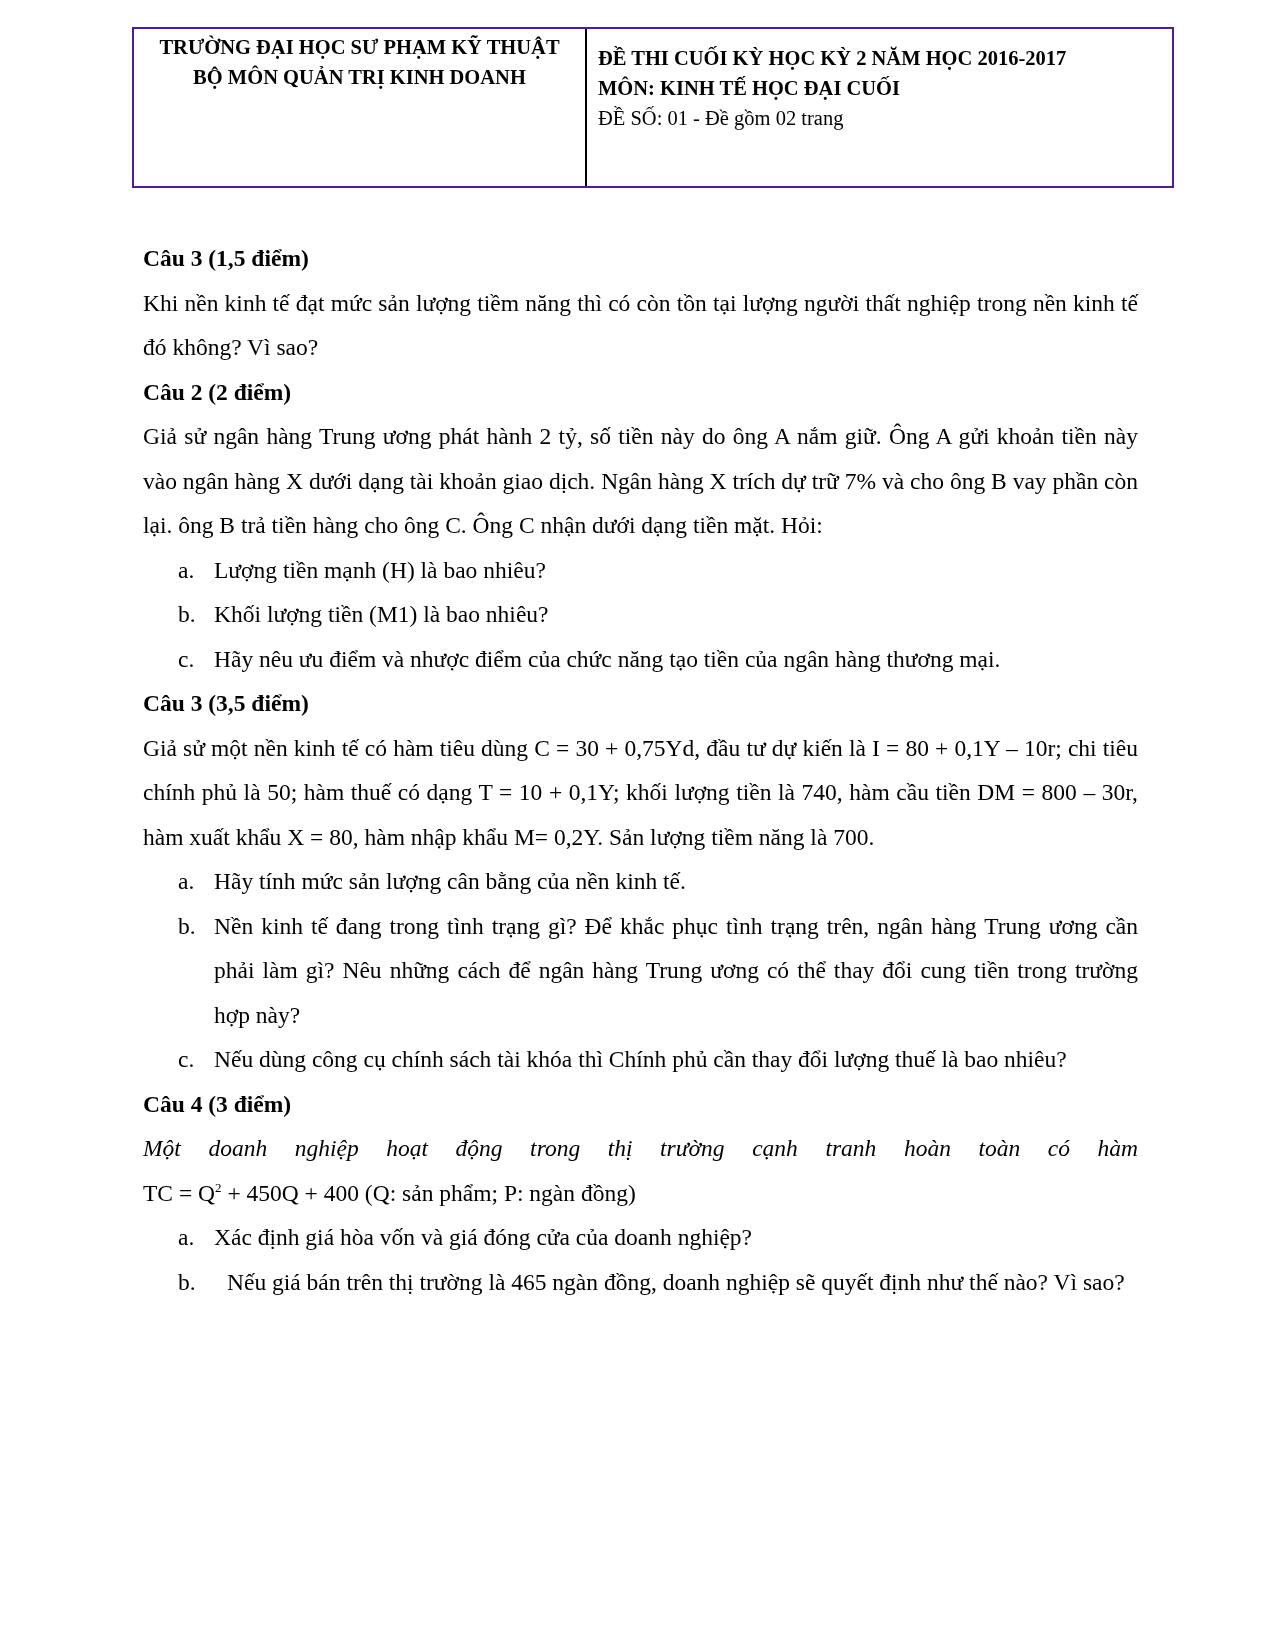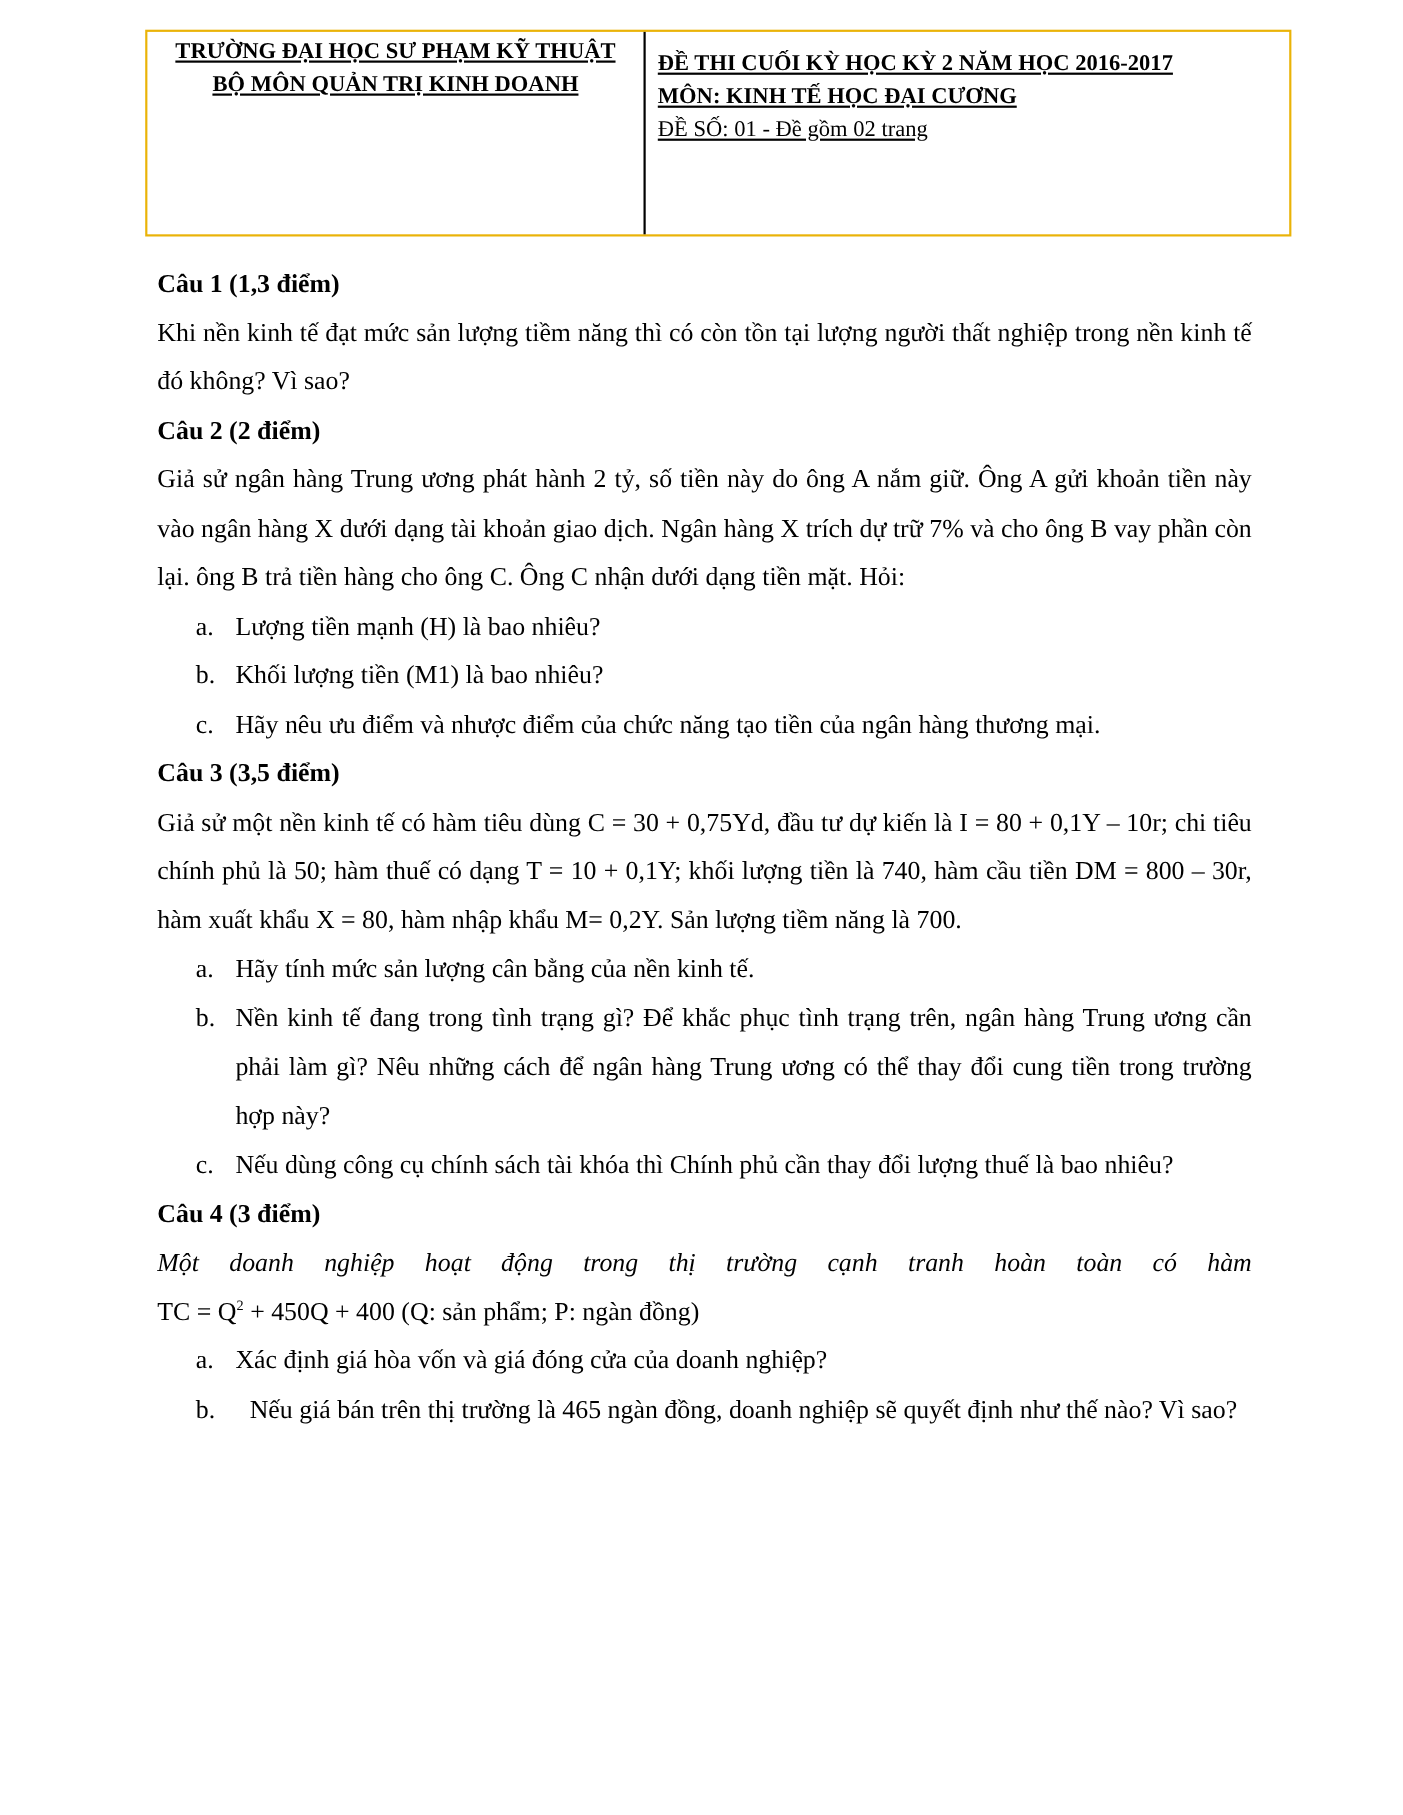--- a/index.html
+++ b/index.html
@@ -1,19 +1,19 @@
 <!DOCTYPE html>
 <html><head>
 <meta charset="utf-8">
 <style>
   html, body { margin: 0; padding: 0; background: #ffffff; }
   body { width: 1275px; height: 1650px; position: relative; overflow: hidden;
          font-family: "Liberation Serif", "DejaVu Serif", serif; color: #000; }
-  .header-table { position: absolute; left: 132px; top: 27px; width: 1042px; height: 188px;
-                  border: 2px solid #eab308; box-sizing: border-box; display: flex; text-decoration: underline; }
+  .header-table { position: absolute; left: 132px; top: 27px; width: 1042px; height: 161px;
+                  border: 2px solid #4c1d95; box-sizing: border-box; display: flex; }
   .hcell-left { width: 453px; border-right: 2px solid #000; box-sizing: border-box;
                 text-align: center; font-weight: bold; font-size: 20.5px; padding-top: 3px; }
   .hcell-left div { line-height: 30px; white-space: nowrap; }
   .hcell-right { flex: 1; padding-left: 11px; padding-top: 14px; font-size: 20.5px; }
   .hcell-right div { line-height: 30px; white-space: nowrap; }
   .b { font-weight: bold; }
   .i { font-style: italic; }
   .body { position: absolute; left: 143px; top: 236px; width: 995px; font-size: 23.5px; }
   .q-title { font-weight: bold; line-height: 44.5px; height: 44.5px; }
   .para { line-height: 44.5px; text-align: justify; }
@@ -26,29 +26,29 @@
 </head>
 <body>
 
 <div class="header-table">
   <div class="hcell-left">
     <div>TRƯỜNG ĐẠI HỌC SƯ PHẠM KỸ THUẬT</div>
     <div>BỘ MÔN QUẢN TRỊ KINH DOANH</div>
   </div>
   <div class="hcell-right">
     <div class="b">ĐỀ THI CUỐI KỲ HỌC KỲ 2 NĂM HỌC 2016-2017</div>
-    <div class="b">MÔN: KINH TẾ HỌC ĐẠI CƯƠNG</div>
+    <div class="b">MÔN: KINH TẾ HỌC ĐẠI CUỐI</div>
     <div>ĐỀ SỐ: 01 - Đề gồm 02 trang</div>
   </div>
 </div>
 
 <div class="body">
 
   <div>
-    <div class="q-title">Câu 1 (1,3 điểm)</div>
+    <div class="q-title">Câu 3 (1,5 điểm)</div>
     <div class="para">Khi nền kinh tế đạt mức sản lượng tiềm năng thì có còn tồn tại lượng người thất nghiệp trong nền kinh tế đó không? Vì sao?</div>
   </div>
 
   <div>
     <div class="q-title">Câu 2 (2 điểm)</div>
     <div class="para">Giả sử ngân hàng Trung ương phát hành 2 tỷ, số tiền này do ông A nắm giữ. Ông A gửi khoản tiền này vào ngân hàng X dưới dạng tài khoản giao dịch. Ngân hàng X trích dự trữ 7% và cho ông B vay phần còn lại. ông B trả tiền hàng cho ông C. Ông C nhận dưới dạng tiền mặt. Hỏi:</div>
     <div class="item">
       <span class="lbl">a.</span>
       <span class="txt">Lượng tiền mạnh (H) là bao nhiêu?</span>
     </div>

